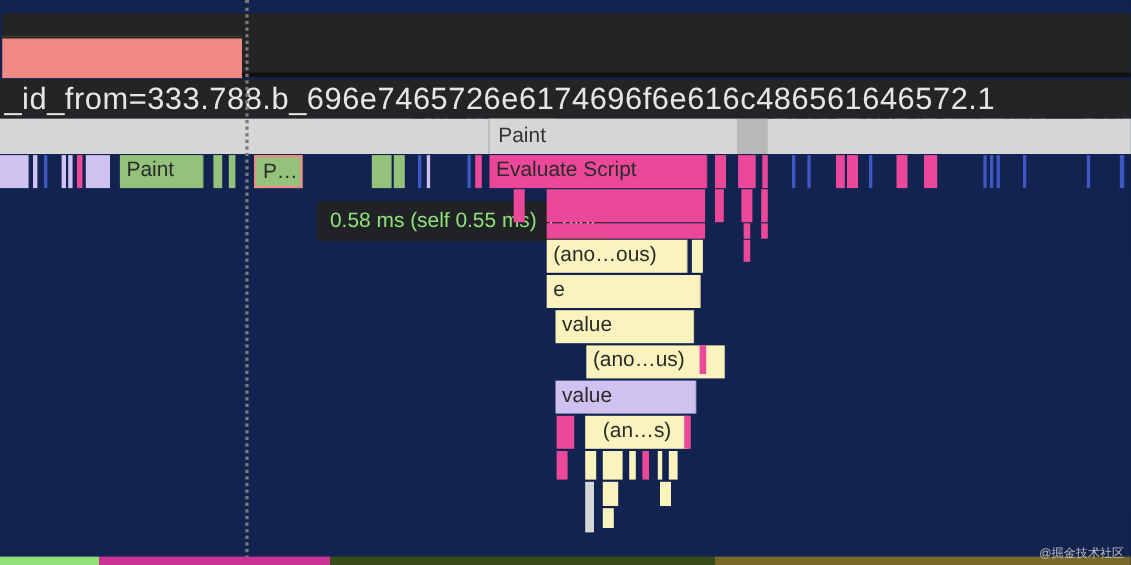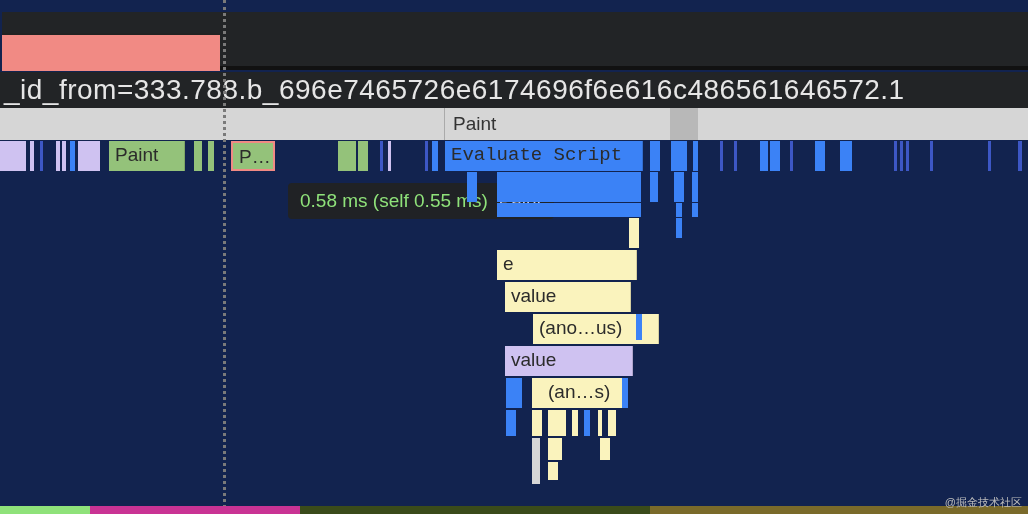--- a/index.html
+++ b/index.html
@@ -15,21 +15,21 @@
   .taskrow .tasklabel { position:absolute; left:444px; top:0; height:32px; line-height:32px; padding:0 8px; background:#d6d6d6; color:#333; border-left:1px solid #aaa; }
   .evaluaterow { position:absolute; left:0; right:0; top:141px; height:32px; }
   .tooltip { position:absolute; left:288px; top:183px; height:36px; line-height:36px; background:#202225; color:#ccd; padding:0 12px; border-radius:4px; font-size:19px; }
   .tooltip .ms { color:#8fe27a; }
   .dashed { position:absolute; left:223px; top:0; bottom:0; width:0; border-left:3px dotted #7a7a7a; }
   .watermark { position:absolute; right:6px; bottom:4px; color:#bdbdbd; font-size:11px; }
   .footer { position:absolute; left:0; right:0; bottom:0; height:8px; }
   .footer .seg { position:absolute; top:0; height:8px; }
   
   .c-green { background:#94c27a; }
-  .c-yellow { background:#3b82f6;font-family:Liberation Mono, monospace; }
+  .c-yellow { background:#ec4899; }
   .c-lyellow { background:#faf3bd; }
   .c-purple { background:#cfc2f1; }
   .c-grey { background:#d6d6d6; }
   .c-dgrey { background:#b8b8b8; }
   .c-blue { background:#3d57c5; }
   .tick { position:absolute; top:0; height:32px; width:2px; }
 </style>
 </head>
 <body>
 
@@ -145,20 +145,21 @@
     <div class="tick c-yellow" style="left:674px; width:10px; height:30px;"></div>
     <div class="tick c-yellow" style="left:692px; width:6px; height:30px;"></div>
   </div>
 
   <div class="row" style="top:203px;">
     <div class="bar c-yellow" style="left:497px; top:0; width:144px; height:14px;"></div>
     <div class="tick c-yellow" style="left:676px; width:6px; height:14px;"></div>
     <div class="tick c-yellow" style="left:692px; width:6px; height:14px;"></div>
   </div>
 
+  <div class="lbl c-lyellow" style="left:497px; top:218px; width:128px; height:30px;"><span>(ano…ous)</span></div>
   <div class="tick c-lyellow" style="left:629px; top:218px; width:10px; height:30px;"></div>
   <div class="tick c-yellow" style="left:676px; top:218px; width:6px; height:20px;"></div>
 
   <div class="lbl c-lyellow" style="left:497px; top:250px; width:140px; height:30px;"><span>e</span></div>
 
   <div class="lbl c-lyellow" style="left:505px; top:282px; width:126px; height:30px;"><span>value</span></div>
 
   <div class="lbl c-lyellow" style="left:505px; top:314px; width:126px; height:30px;margin-left:28px;"><span>(ano…us)</span></div>
   <div class="tick c-yellow" style="left:636px; top:314px; width:6px; height:26px;"></div>
 

